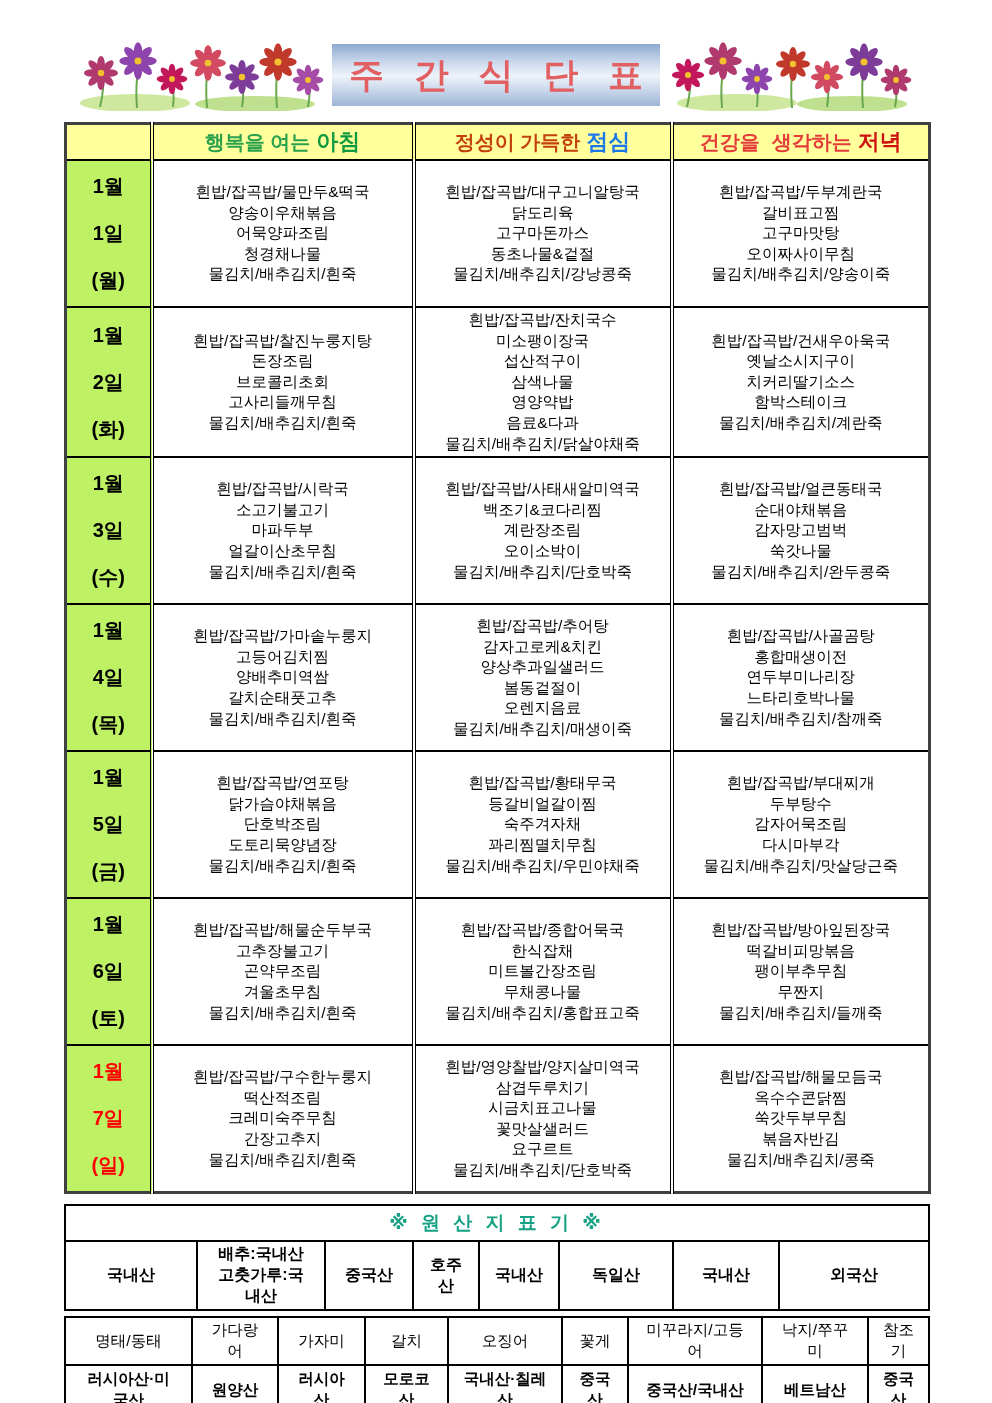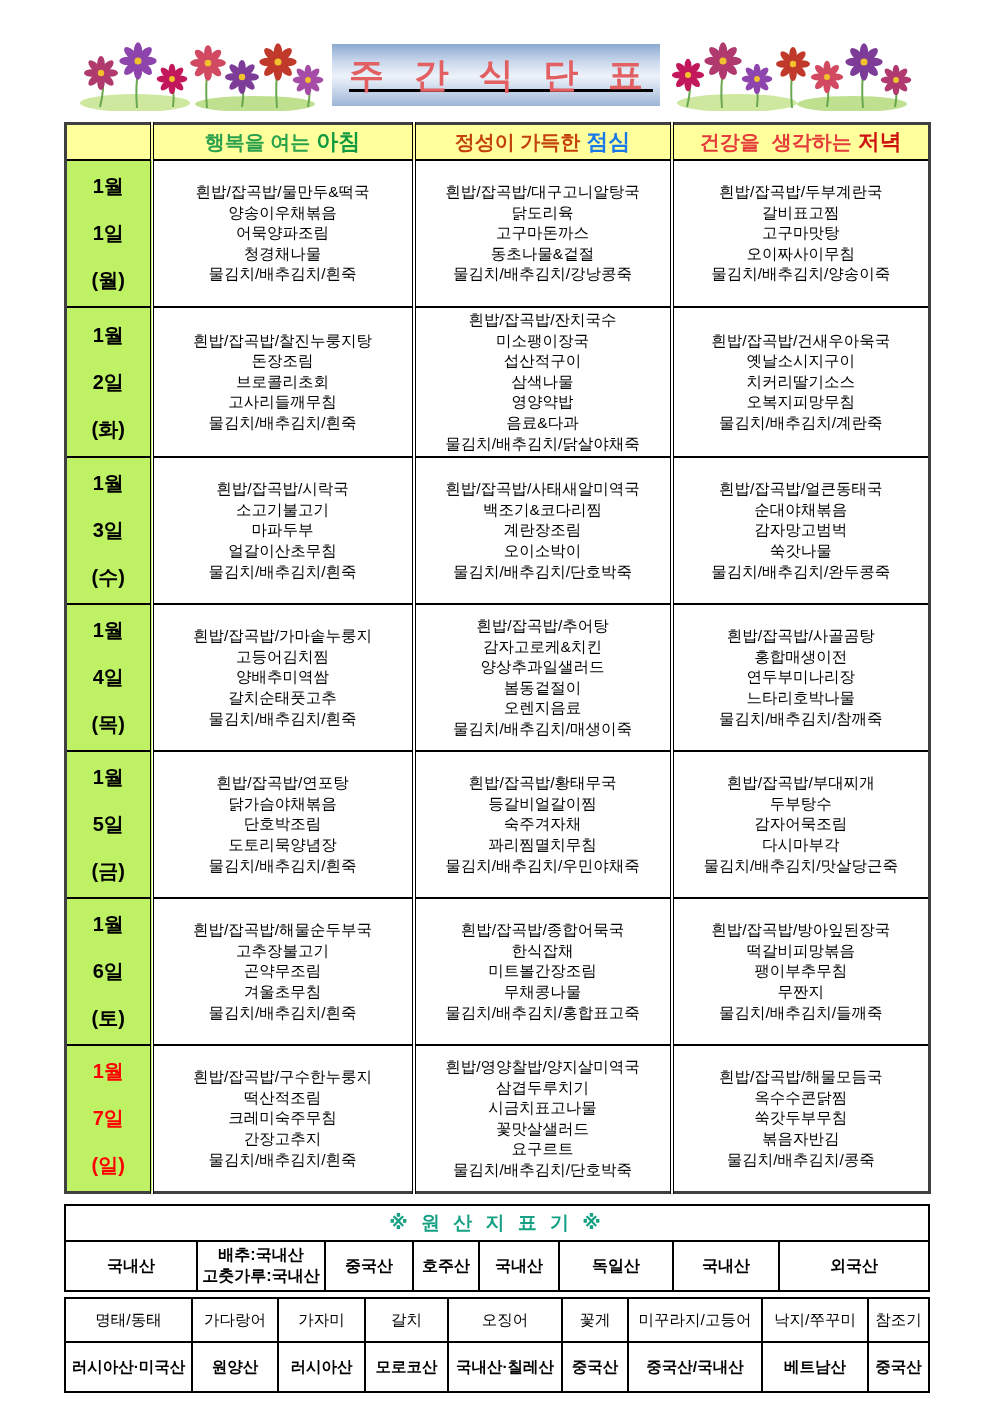--- a/index.html
+++ b/index.html
@@ -9,21 +9,21 @@
     color:#000;
   }
   .page{padding:38px 64px 0 64px;}
 
   
   .banner{display:flex;align-items:center;justify-content:center;gap:6px;height:74px;margin-bottom:10px;}
   .flowers{width:252px;height:72px;}
   .title-box{
     width:328px;height:62px;
     background:linear-gradient(180deg,#8ca9cf 0%,#c9d7ec 28%,#eef3fa 52%,#c3d2e8 78%,#9db5d6 100%);
-    display:flex;align-items:center;justify-content:center;text-decoration:underline;
+    display:flex;align-items:center;justify-content:center;
   }
   .title-text{
     font-size:35px;font-weight:bold;color:#e25f62;
     letter-spacing:10px;text-indent:10px;white-space:nowrap;
   }
 
   
   table{border-collapse:collapse;table-layout:fixed;}
   .menu-table{width:864px;border:3px solid #404040;}
   .menu-table th,.menu-table td{
@@ -45,21 +45,21 @@
   }
   td.date.red{color:#fe0000;}
   td.menu{
     font-size:15.5px;line-height:1.33;white-space:pre-line;height:132px;
   }
 
   
   .origin-table,.fish-table{width:864px;border:2px solid #000;margin-top:10px;}
   .origin-table td,.fish-table td{
     border:2px solid #000;text-align:center;vertical-align:middle;
-    white-space:pre-line;padding:2px 3px;
+    white-space:pre-line;padding:2px 14px;
   }
   .origin-title-cell{color:#17a184;font-weight:bold;font-size:19px;letter-spacing:4px;height:30px;}
   .origin-head td{font-size:15px;height:52px;}
   .origin-vals td{font-size:16px;font-weight:bold;height:44px;}
   .origin-note-cell{font-size:15.5px;height:27px;}
   .fish-table{margin-top:5px;}
   .fish-head td{font-size:15.5px;height:38px;margin-top:28px;}
   .fish-vals td{font-size:15.5px;font-weight:bold;height:44px;}
 </style>
 </head>
@@ -184,21 +184,21 @@
         <td class="menu">흰밥/잡곡밥/잔치국수
 미소팽이장국
 섭산적구이
 삼색나물
 영양약밥
 음료&amp;다과
 물김치/배추김치/닭살야채죽</td>
         <td class="menu">흰밥/잡곡밥/건새우아욱국
 옛날소시지구이
 치커리딸기소스
-오복지피망무침
+함박스테이크
 물김치/배추김치/계란죽</td>
       </tr>
       <tr>
         <td class="date">1월
 3일
 (수)</td>
         <td class="menu">흰밥/잡곡밥/시락국
 소고기불고기
 마파두부
 얼갈이산초무침

